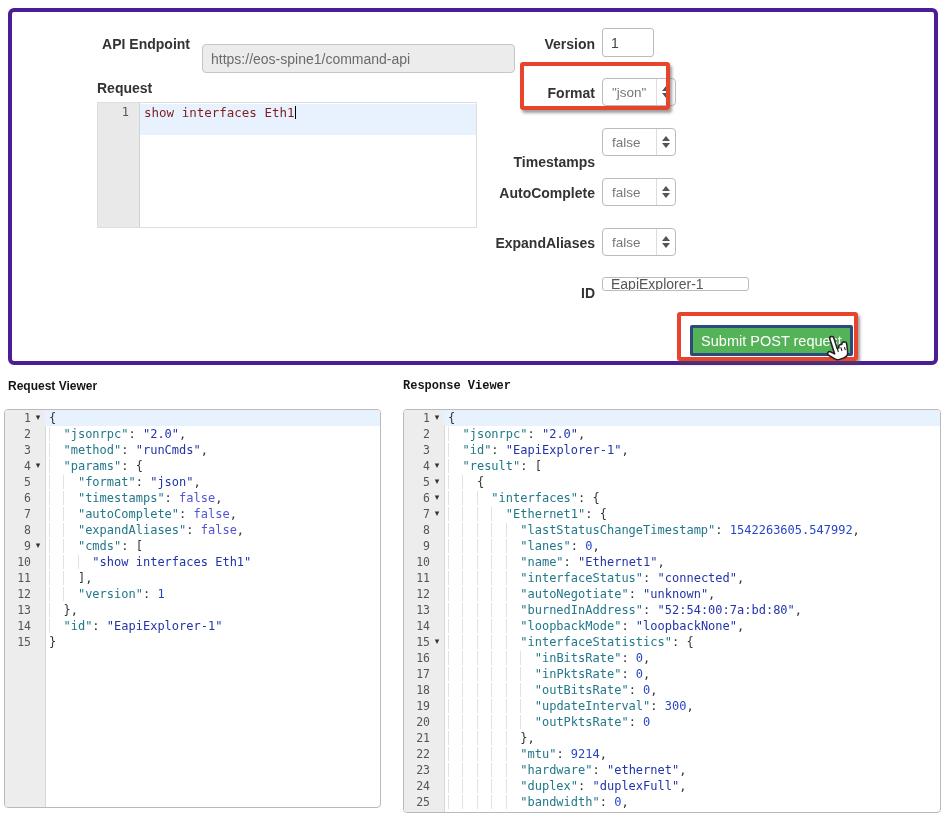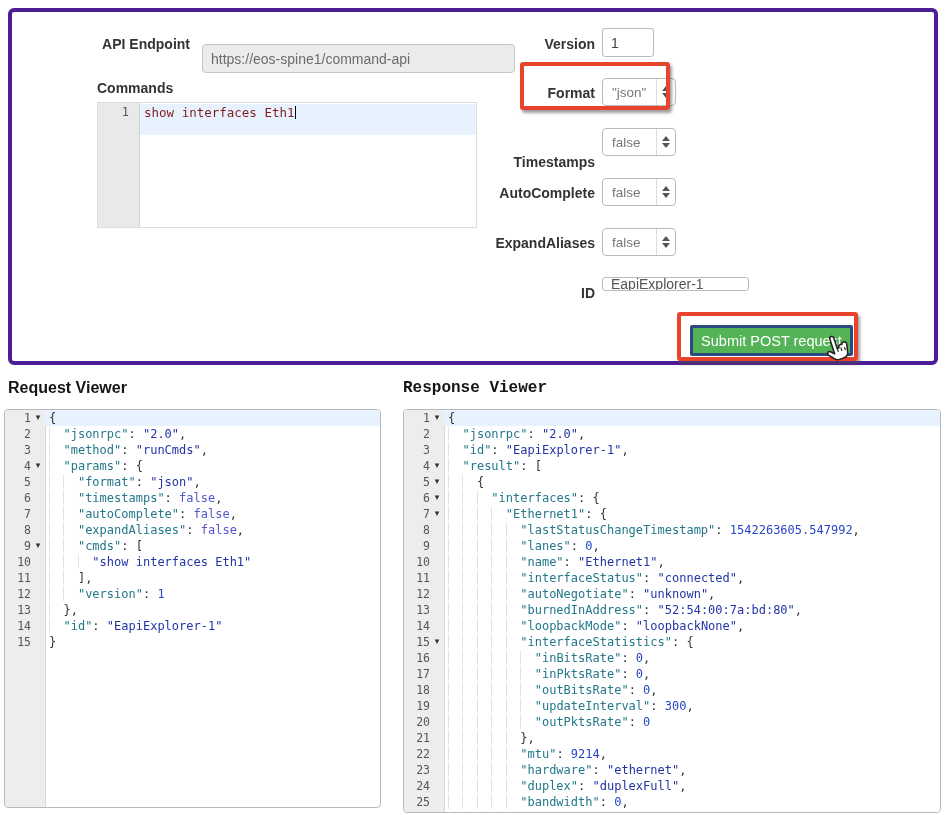--- a/index.html
+++ b/index.html
@@ -56,21 +56,21 @@
 
   
   .submit-btn{position:absolute;left:678px;top:313px;width:163px;height:31px;
       background:var(--submit-button-bg);border:3px solid var(--submit-button-border);
       border-radius:2px;color:var(--submit-button-text);font-family:"Liberation Sans",sans-serif;
       font-size:14.5px;cursor:pointer;display:flex;align-items:center;justify-content:center;}
   .hand-cursor{position:absolute;left:808px;top:321px;width:33px;height:33px;
       transform:rotate(-18deg);pointer-events:none;}
 
   
-  .viewer-title{position:absolute;font-size:16px;font-weight:bold;color:#151515;}
+  .viewer-title{position:absolute;font-size:12px;font-weight:bold;color:#151515;}
   .code-panel{position:absolute;background:#fff;border:1px solid #b9b9b9;border-radius:4px;
       overflow:hidden;font-family:"DejaVu Sans Mono",monospace;font-size:12px;line-height:16px;}
   .code-panel::before{content:"";position:absolute;left:0;top:0;bottom:0;width:40px;
       background:#ededed;border-right:1px solid #d8d8d8;}
   .cm{position:relative;}
   .cm-row{display:flex;height:16px;}
   .cm-gutter-cell{flex:0 0 40px;display:flex;}
   .cm-num{width:26px;text-align:right;color:#565656;font-size:11.5px;line-height:16px;}
   .cm-fold{width:14px;text-align:center;color:#333;font-size:9px;line-height:15px;
       font-family:"DejaVu Sans",sans-serif;cursor:pointer;}
@@ -89,21 +89,21 @@
 <div class="screen">
 
   <section class="form-panel">
 
     <div class="rlabel" style="left:58px;width:120px;top:24px;">API Endpoint</div>
     <input class="tinput disabled" style="left: 190px; top: 24px; width: 313px; height: 29px; margin-top: 8px;" disabled="" value="https://eos-spine1/command-api">
 
     <div class="rlabel" style="left:483px;width:100px;top:24px;">Version</div>
     <input class="tinput" style="left: 590px; top: 16px; width: 52px; height: 29px;" value="1">
 
-    <div class="llabel" style="left:85px;top:68px;">Commands</div>
+    <div class="llabel" style="left:85px;top:68px;">Request</div>
 
     <div class="cmd-editor">
       <div class="cmd-gutter">
         <span>1</span>
       </div>
       <div class="cmd-code">
         <span class="cmd-line"><span>show interfaces Eth1</span><span class="caret"></span></span>
       </div>
     </div>
 

